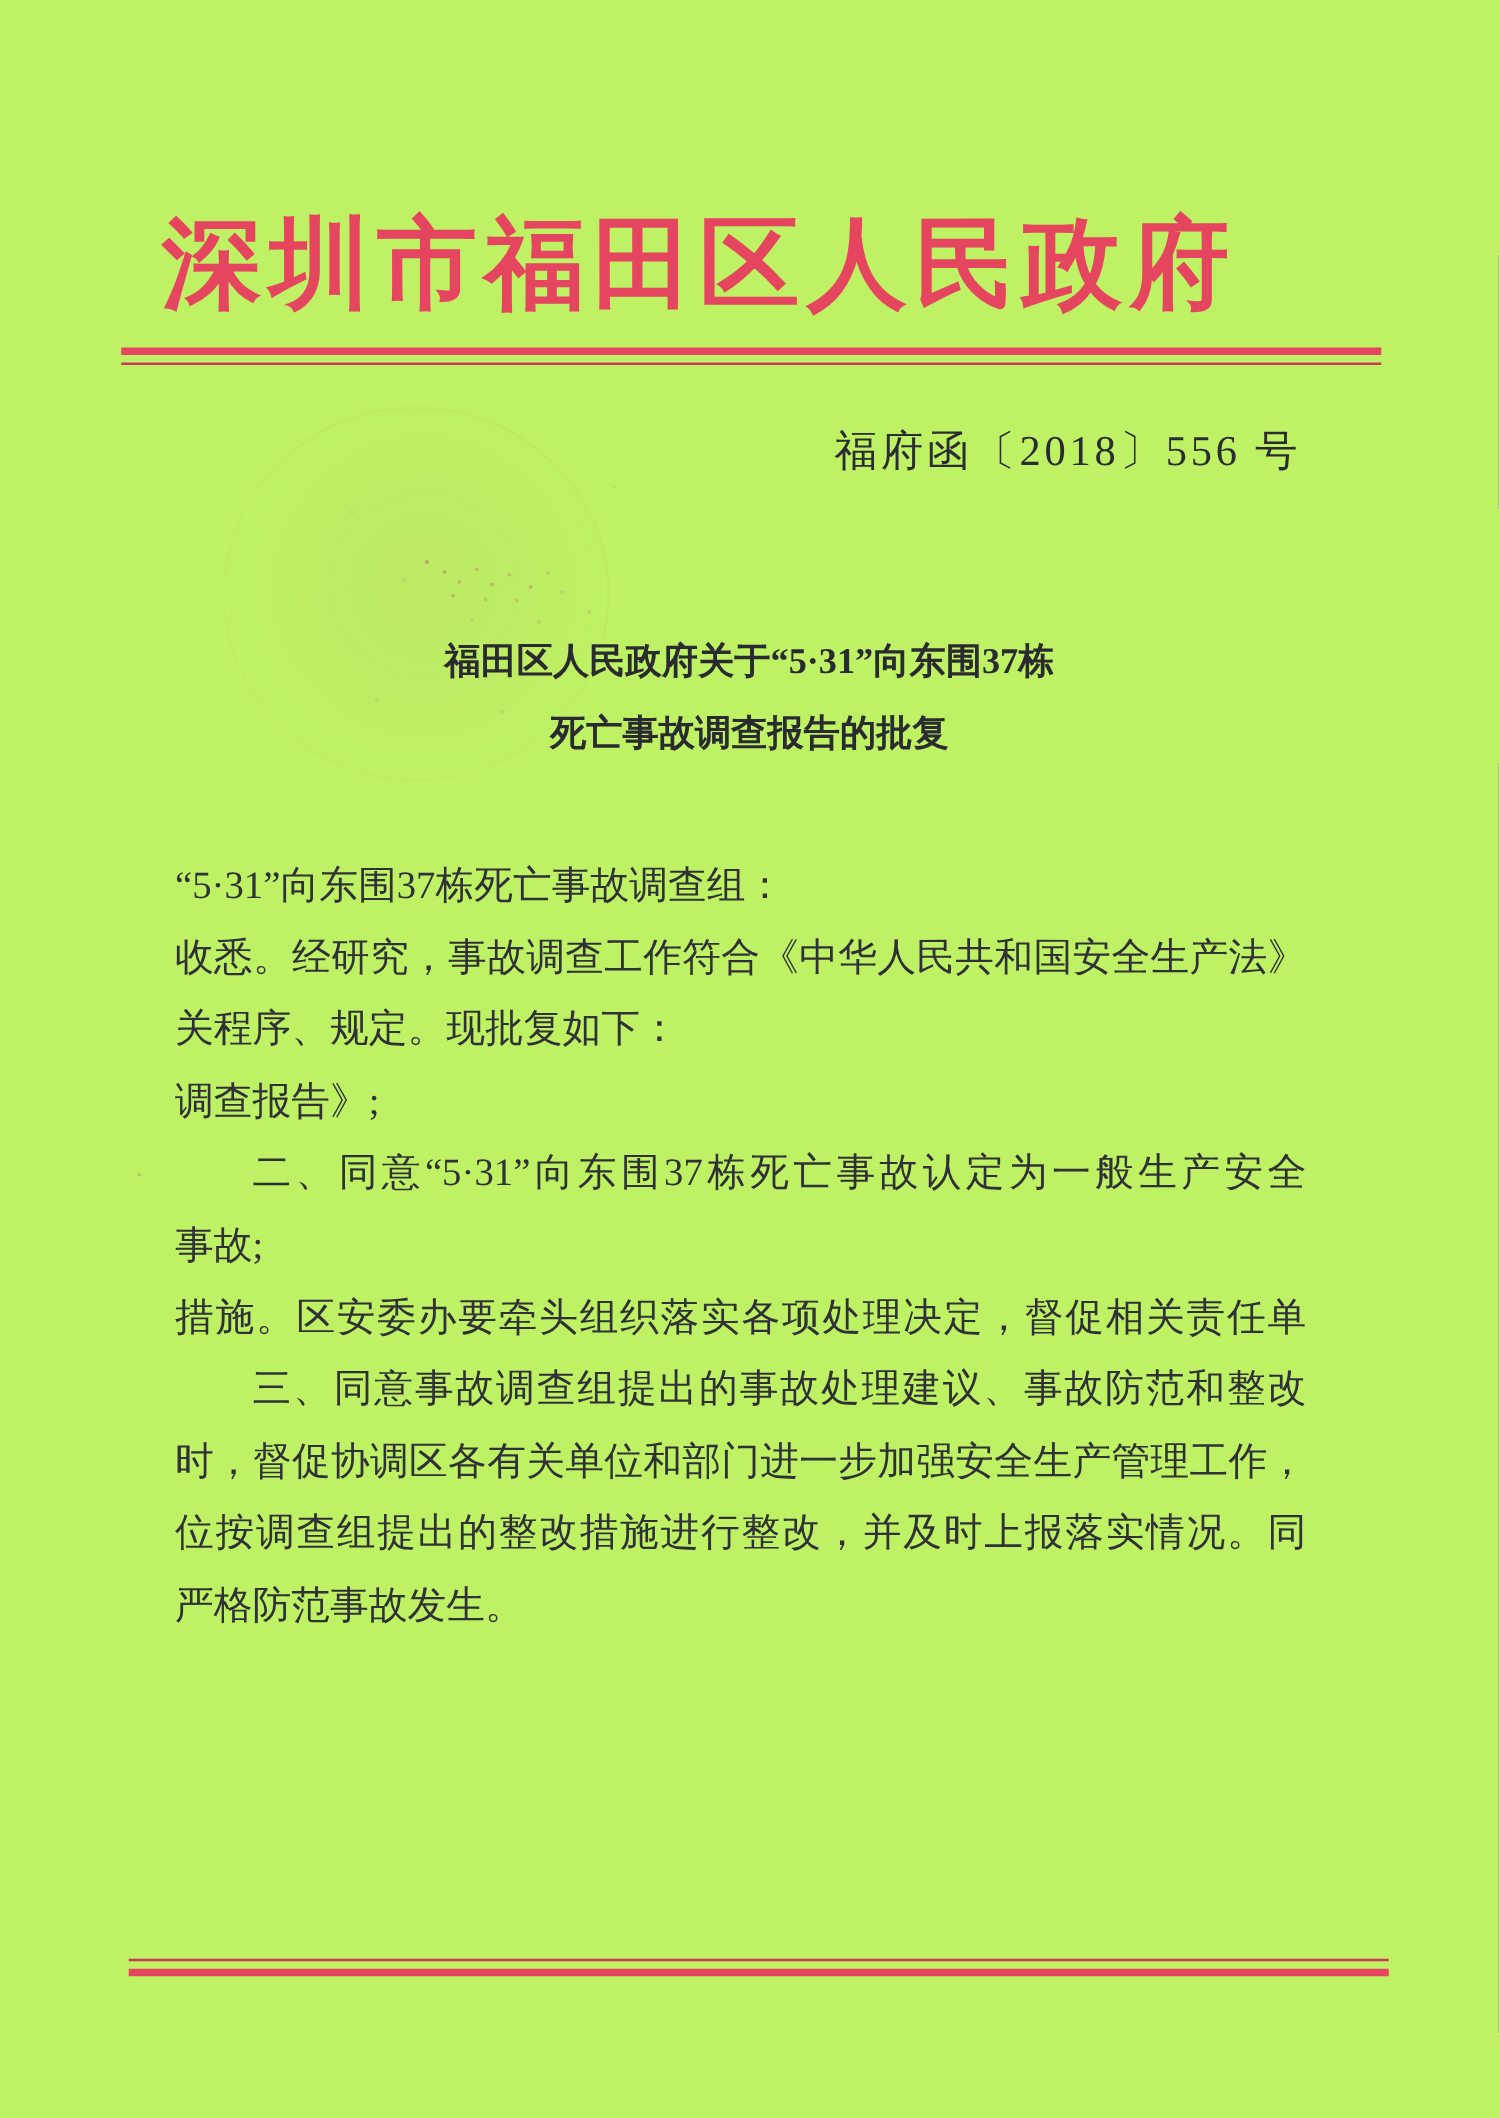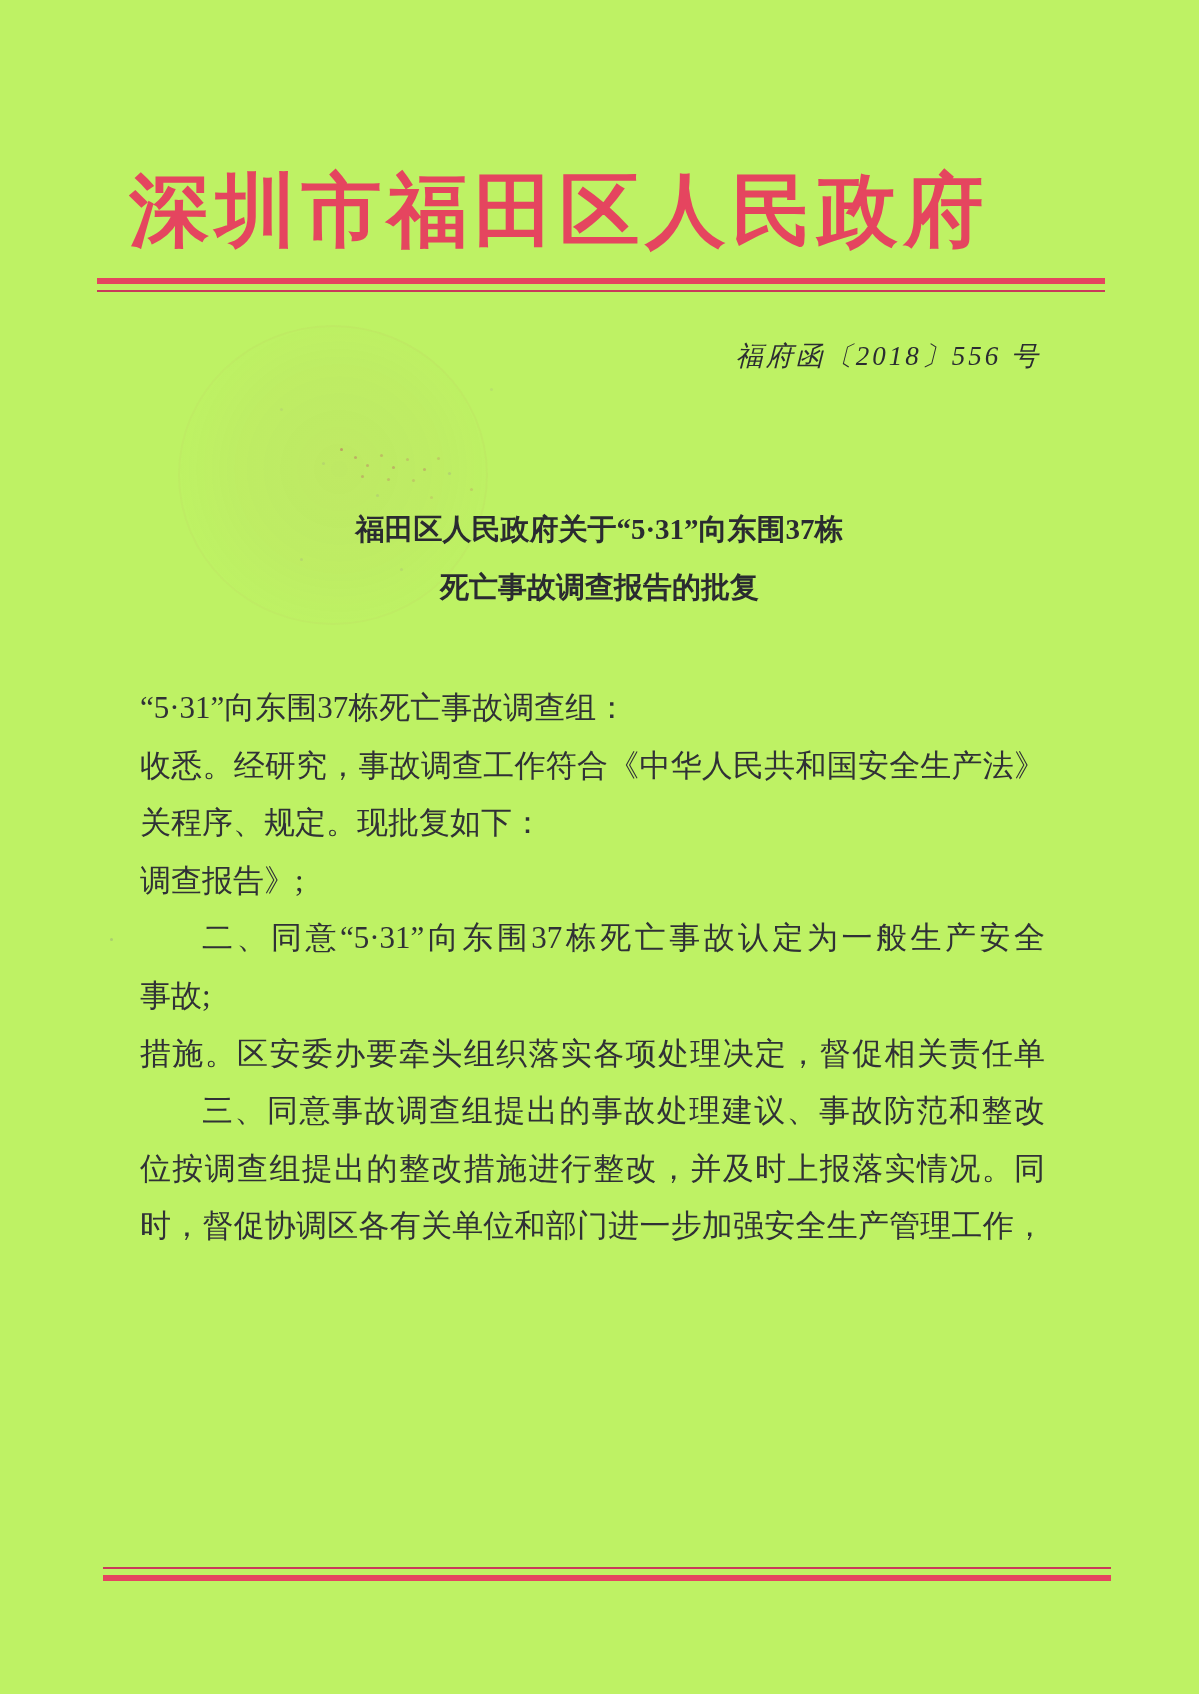--- a/index.html
+++ b/index.html
@@ -37,24 +37,23 @@
   .rule-header-thick{top:278px;height:6px;background:var(--accent);}
   .rule-header-thin{top:290px;height:2px;background:var(--accent-dark);}
   
   .rule-footer-thin{top:1567px;height:2px;background:var(--accent-dark);left:103px;}
   .rule-footer-thick{top:1575px;height:6px;background:var(--accent);left:103px;}
   
   .doc-number{
     position:absolute;
     top:338px;
     right:158px;
-    font-size:27px;
+    font-size:34px;
     letter-spacing:3px;
     white-space:nowrap;
-    font-style:italic;
   }
   
   .seal-ghost{
     position:absolute;
     left:178px;
     top:325px;
     width:310px;
     height:300px;
     border-radius:50%;
     background:radial-gradient(circle at 52% 48%,
@@ -160,22 +159,23 @@
       <div class="body-line">调查报告》;</div>
 
       <div class="body-line full indent">二、同意“5·31”向东围37栋死亡事故认定为一般生产安全</div>
 
       <div class="body-line">事故;</div>
 
       <div class="body-line full">措施。区安委办要牵头组织落实各项处理决定，督促相关责任单</div>
 
       <div class="body-line full indent">三、同意事故调查组提出的事故处理建议、事故防范和整改</div>
 
+      <div class="body-line full">时，督促协调区各有关单位和部门进一步加强安全生产管理工作，</div>
+
       <div class="body-line full">位按调查组提出的整改措施进行整改，并及时上报落实情况。同</div>
 
-      <div class="body-line full">时，督促协调区各有关单位和部门进一步加强安全生产管理工作，</div>
-
+      <div class="body-line">严格防范事故发生。</div>
     </div>
 
   <div class="rule rule-footer-thin"></div>
   <div class="rule rule-footer-thick"></div>
 
 </div>
 
 </body></html>

